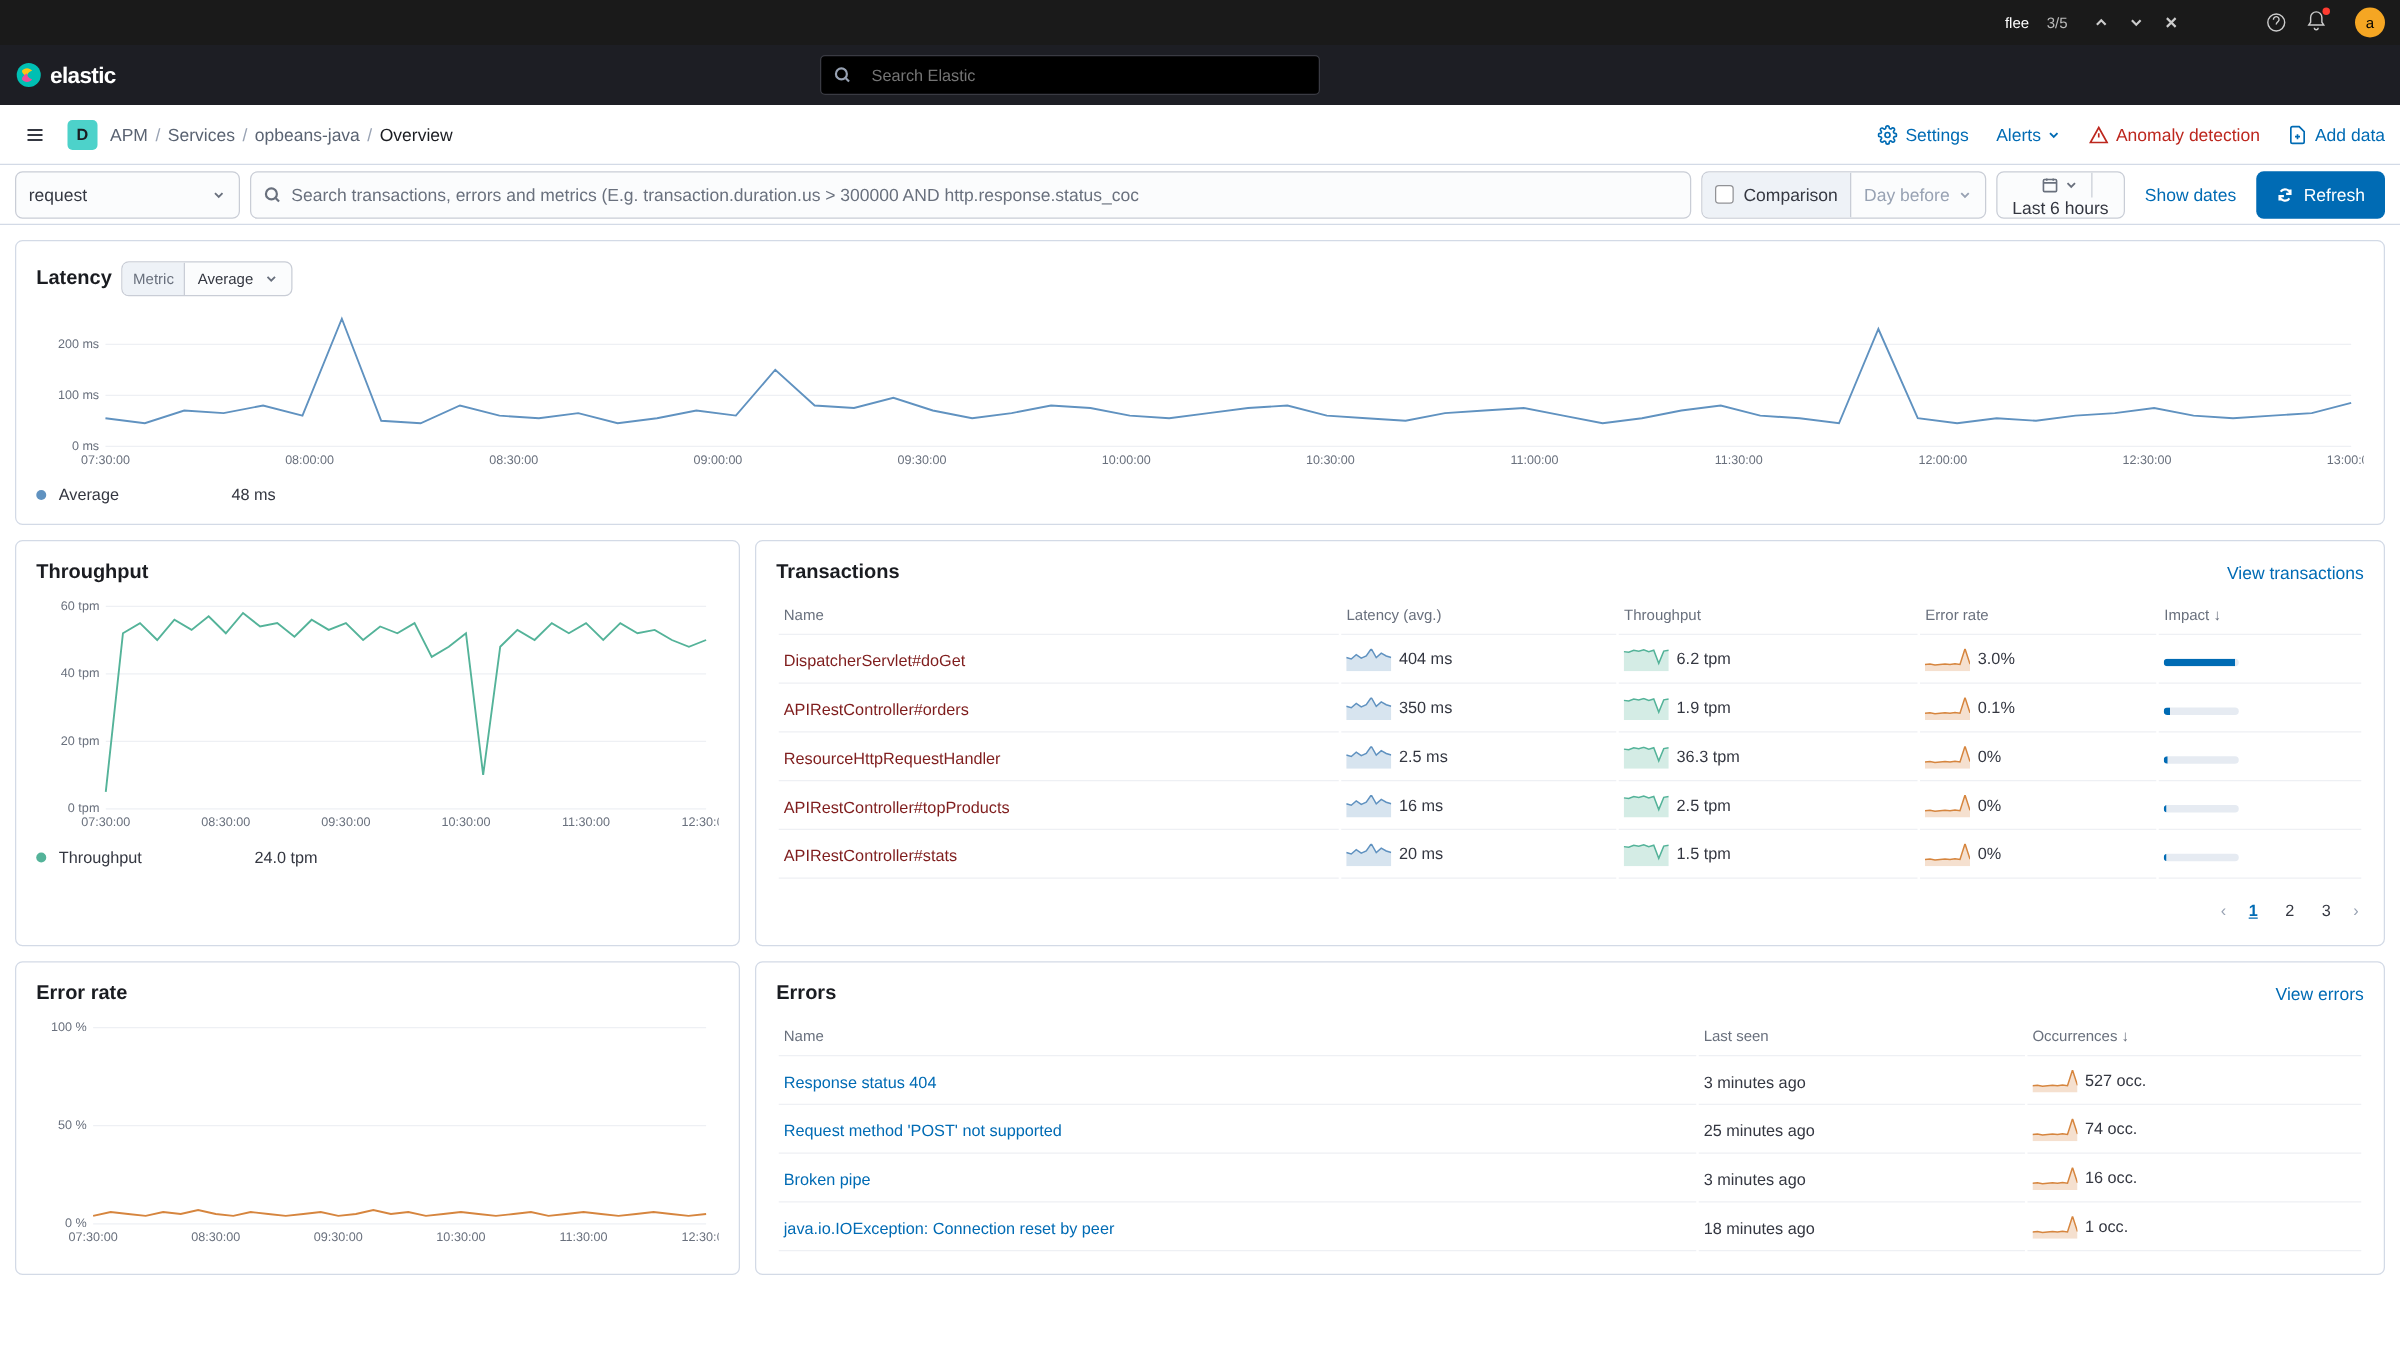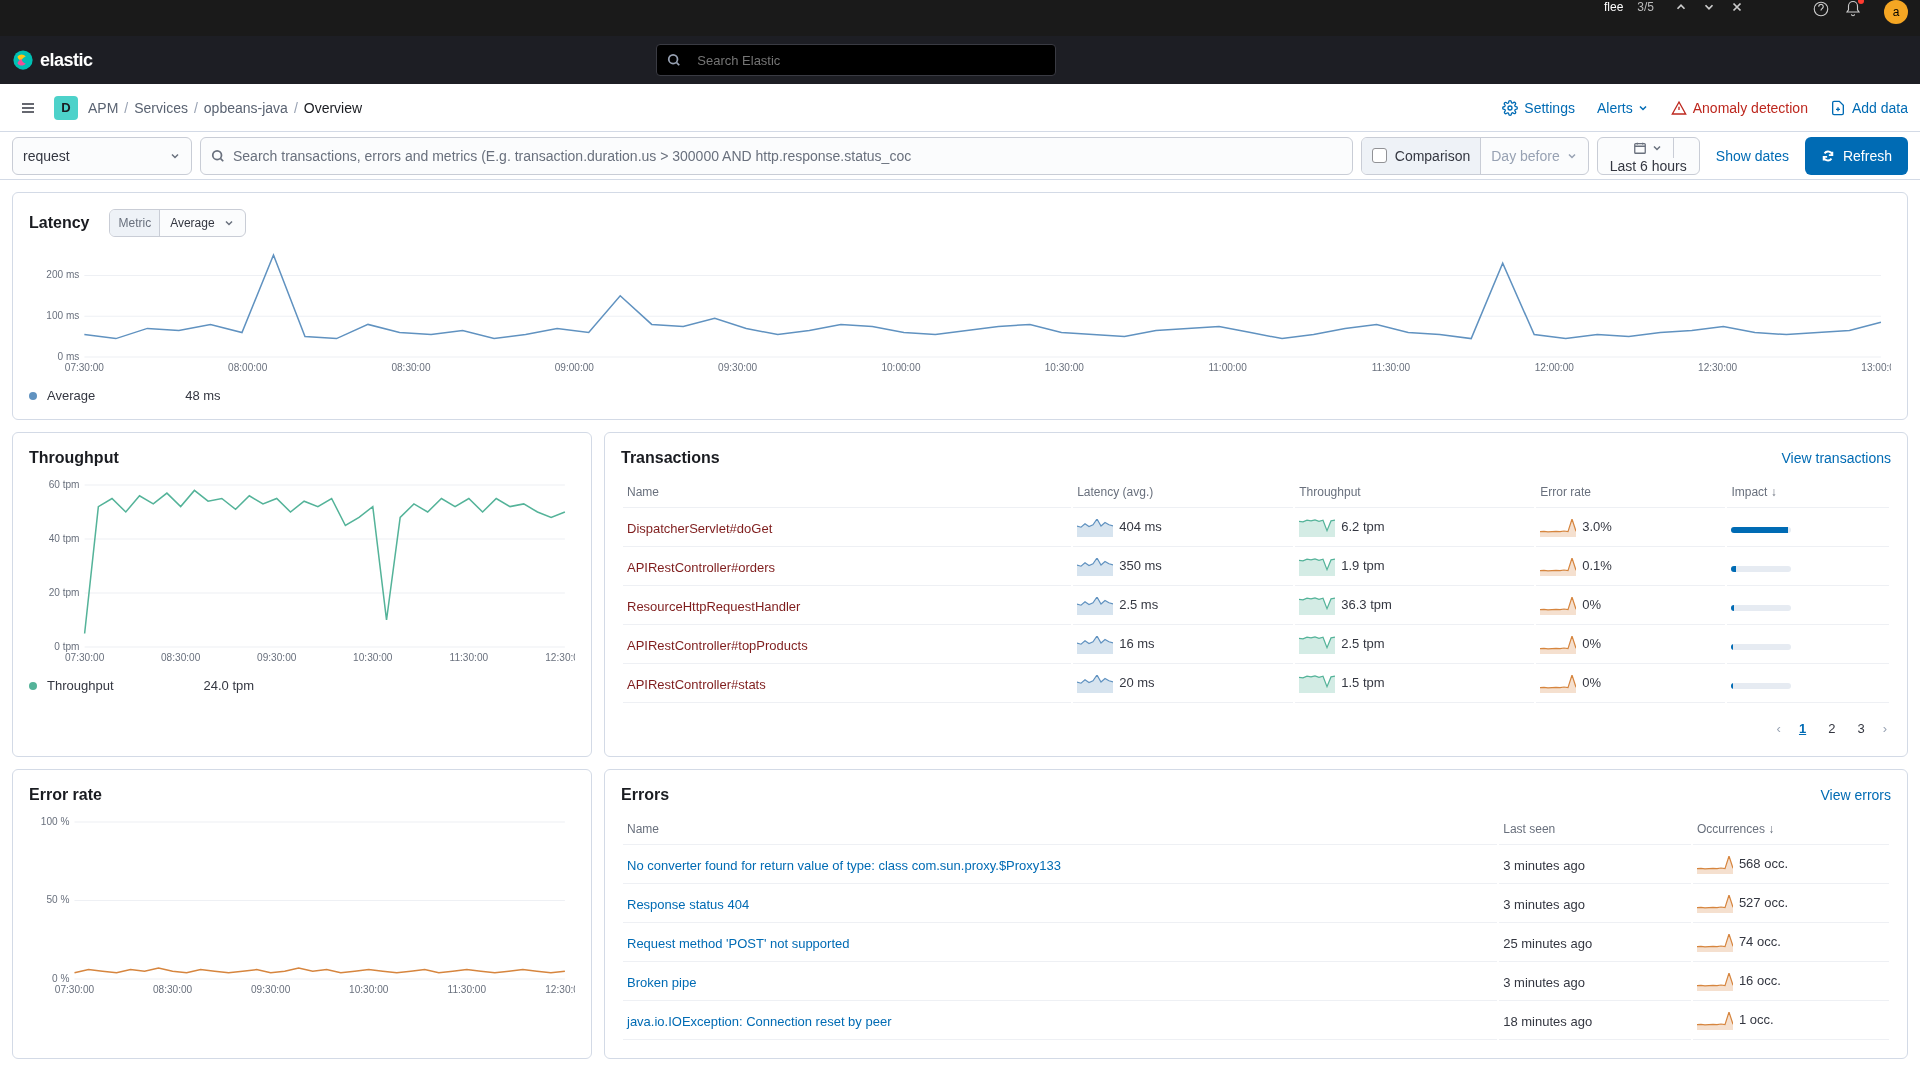--- a/index.html
+++ b/index.html
@@ -1,17 +1,17 @@
 <!DOCTYPE html>
 <html><head>
 <meta charset="utf-8">
 <style>
 * { box-sizing: border-box; margin: 0; padding: 0; }
 body { font-family: -apple-system, BlinkMacSystemFont, "Segoe UI", Helvetica, Arial, sans-serif; font-size: 14px; color: #343741; background: #fff; overflow-x: hidden; }
-.browser-bar { background: #1a1a1a; height: 36px; display: flex; padding: 0 12px; color: #ccc; font-size: 12px; justify-content: flex-end; gap: 14px; }
+.browser-bar { background: #1a1a1a; height: 36px; display: flex; align-items: center; padding: 0 12px; color: #ccc; font-size: 12px; justify-content: flex-end; gap: 14px; }
 .browser-bar .left-spacer { flex: 1; }
 .browser-bar .find-text { color: #fff; }
 .browser-bar .nav-count { color: #bbb; margin-right: 6px; }
 .browser-bar svg { cursor: pointer; }
 .avatar { width: 24px; height: 24px; border-radius: 50%; background: #f5a623; display: flex; align-items: center; justify-content: center; color: #000; font-weight: 500; font-size: 12px; margin-left: 8px; }
 .notif { position: relative; }
 .notif::after { content: ''; position: absolute; top: -2px; right: -2px; width: 6px; height: 6px; background: #ff3b30; border-radius: 50%; }
 
 .top-header { background: #1d1e24; height: 48px; display: flex; align-items: center; padding: 0 12px 0 0; }
 .logo { display: flex; align-items: center; gap: 6px; padding: 0 12px; }
@@ -41,21 +41,21 @@
 .checkbox-box { width: 15px; height: 15px; border: 1px solid #919296; border-radius: 3px; background: #fff; }
 .date-box { border: 1px solid #c9cdd6; border-radius: 6px; height: 38px; display: flex; align-items: center; background: #fbfcfd; overflow: hidden; flex-direction: column; }
 .date-box .cal { border-right: 1px solid #c9cdd6; height: 100%; display: flex; align-items: center; padding: 0 10px; gap: 4px; }
 .date-box .quick { padding: 0 12px; }
 .show-dates { color: #006bb4; cursor: pointer; padding: 0 8px; }
 .refresh-btn { background: #006bb4; color: #fff; border: none; border-radius: 6px; height: 38px; padding: 0 16px; display: flex; align-items: center; gap: 8px; font-weight: 500; cursor: pointer; font-size: 14px; }
 
 .content { padding: 12px; display: flex; flex-direction: column; gap: 12px; }
 .panel { border: 1px solid #d3dae6; border-radius: 6px; background: #fff; padding: 16px; }
 .panel-title { font-size: 16px; font-weight: 600; color: #1a1c21; }
-.panel-header { display: flex; align-items: center; gap: 20px; margin-bottom: 8px; }
+.panel-header { display: flex; align-items: center; gap: 8px; margin-bottom: 8px; }
 .metric-select { border: 1px solid #c9cdd6; border-radius: 6px; height: 28px; display: flex; align-items: center; background: #fbfcfd; overflow: hidden; font-size: 12px; }
 .metric-select .lbl { background: #eef2f7; padding: 0 8px; height: 100%; display: flex; align-items: center; border-right: 1px solid #c9cdd6; color: #69707d; }
 .metric-select .val { padding: 0 10px; display: flex; align-items: center; gap: 8px; }
 
 .view-link { margin-left: auto; color: #006bb4; cursor: pointer; font-size: 14px; }
 .legend { display: flex; align-items: center; gap: 10px; margin-top: 10px; font-size: 13px; color: #343741; }
 .legend .dot { width: 8px; height: 8px; border-radius: 50%; }
 .legend .metric-val { margin-left: 80px; }
 
 .two-col { display: grid; grid-template-columns: 580px 1fr; gap: 12px; }
@@ -432,28 +432,20 @@
     <table class="err-table">
       <thead>
             <tr>
         <th>Name</th>
         <th>Last seen</th>
         <th><span>Occurrences</span> <span class="sort-arrow">↓</span></th>
       </tr>
           </thead>
       <tbody id="err-body">
             <tr>
-              <td><span class="name-link">No converter found for return value of type: class com.sun.proxy.$Proxy133</span></td>
-              <td>3 minutes ago</td>
-              <td><svg class="spark" viewBox="0 0 36 18">
-                  <path d="M0.0,12.6 L4.0,12.3 L8.0,12.9 L12.0,12.6 L16.0,12.3 L20.0,12.6 L24.0,12.0 L28.0,12.6 L32.0,0.0 L36.0,12.3 L36,18 L0,18 Z" fill="#d6853e" fill-opacity="0.25"></path>
-                  <path d="M0.0,12.6 L4.0,12.3 L8.0,12.9 L12.0,12.6 L16.0,12.3 L20.0,12.6 L24.0,12.0 L28.0,12.6 L32.0,0.0 L36.0,12.3" fill="none" stroke="#d6853e" stroke-width="1.2"></path>
-                </svg><span>568 occ.</span></td>
-            </tr>
-            <tr>
               <td><span class="name-link">Response status 404</span></td>
               <td>3 minutes ago</td>
               <td><svg class="spark" viewBox="0 0 36 18">
                   <path d="M0.0,12.6 L4.0,12.3 L8.0,12.9 L12.0,12.6 L16.0,12.3 L20.0,12.6 L24.0,12.0 L28.0,12.6 L32.0,0.0 L36.0,12.3 L36,18 L0,18 Z" fill="#d6853e" fill-opacity="0.25"></path>
                   <path d="M0.0,12.6 L4.0,12.3 L8.0,12.9 L12.0,12.6 L16.0,12.3 L20.0,12.6 L24.0,12.0 L28.0,12.6 L32.0,0.0 L36.0,12.3" fill="none" stroke="#d6853e" stroke-width="1.2"></path>
                 </svg><span>527 occ.</span></td>
             </tr>
             <tr>
               <td><span class="name-link">Request method 'POST' not supported</span></td>
               <td>25 minutes ago</td>

